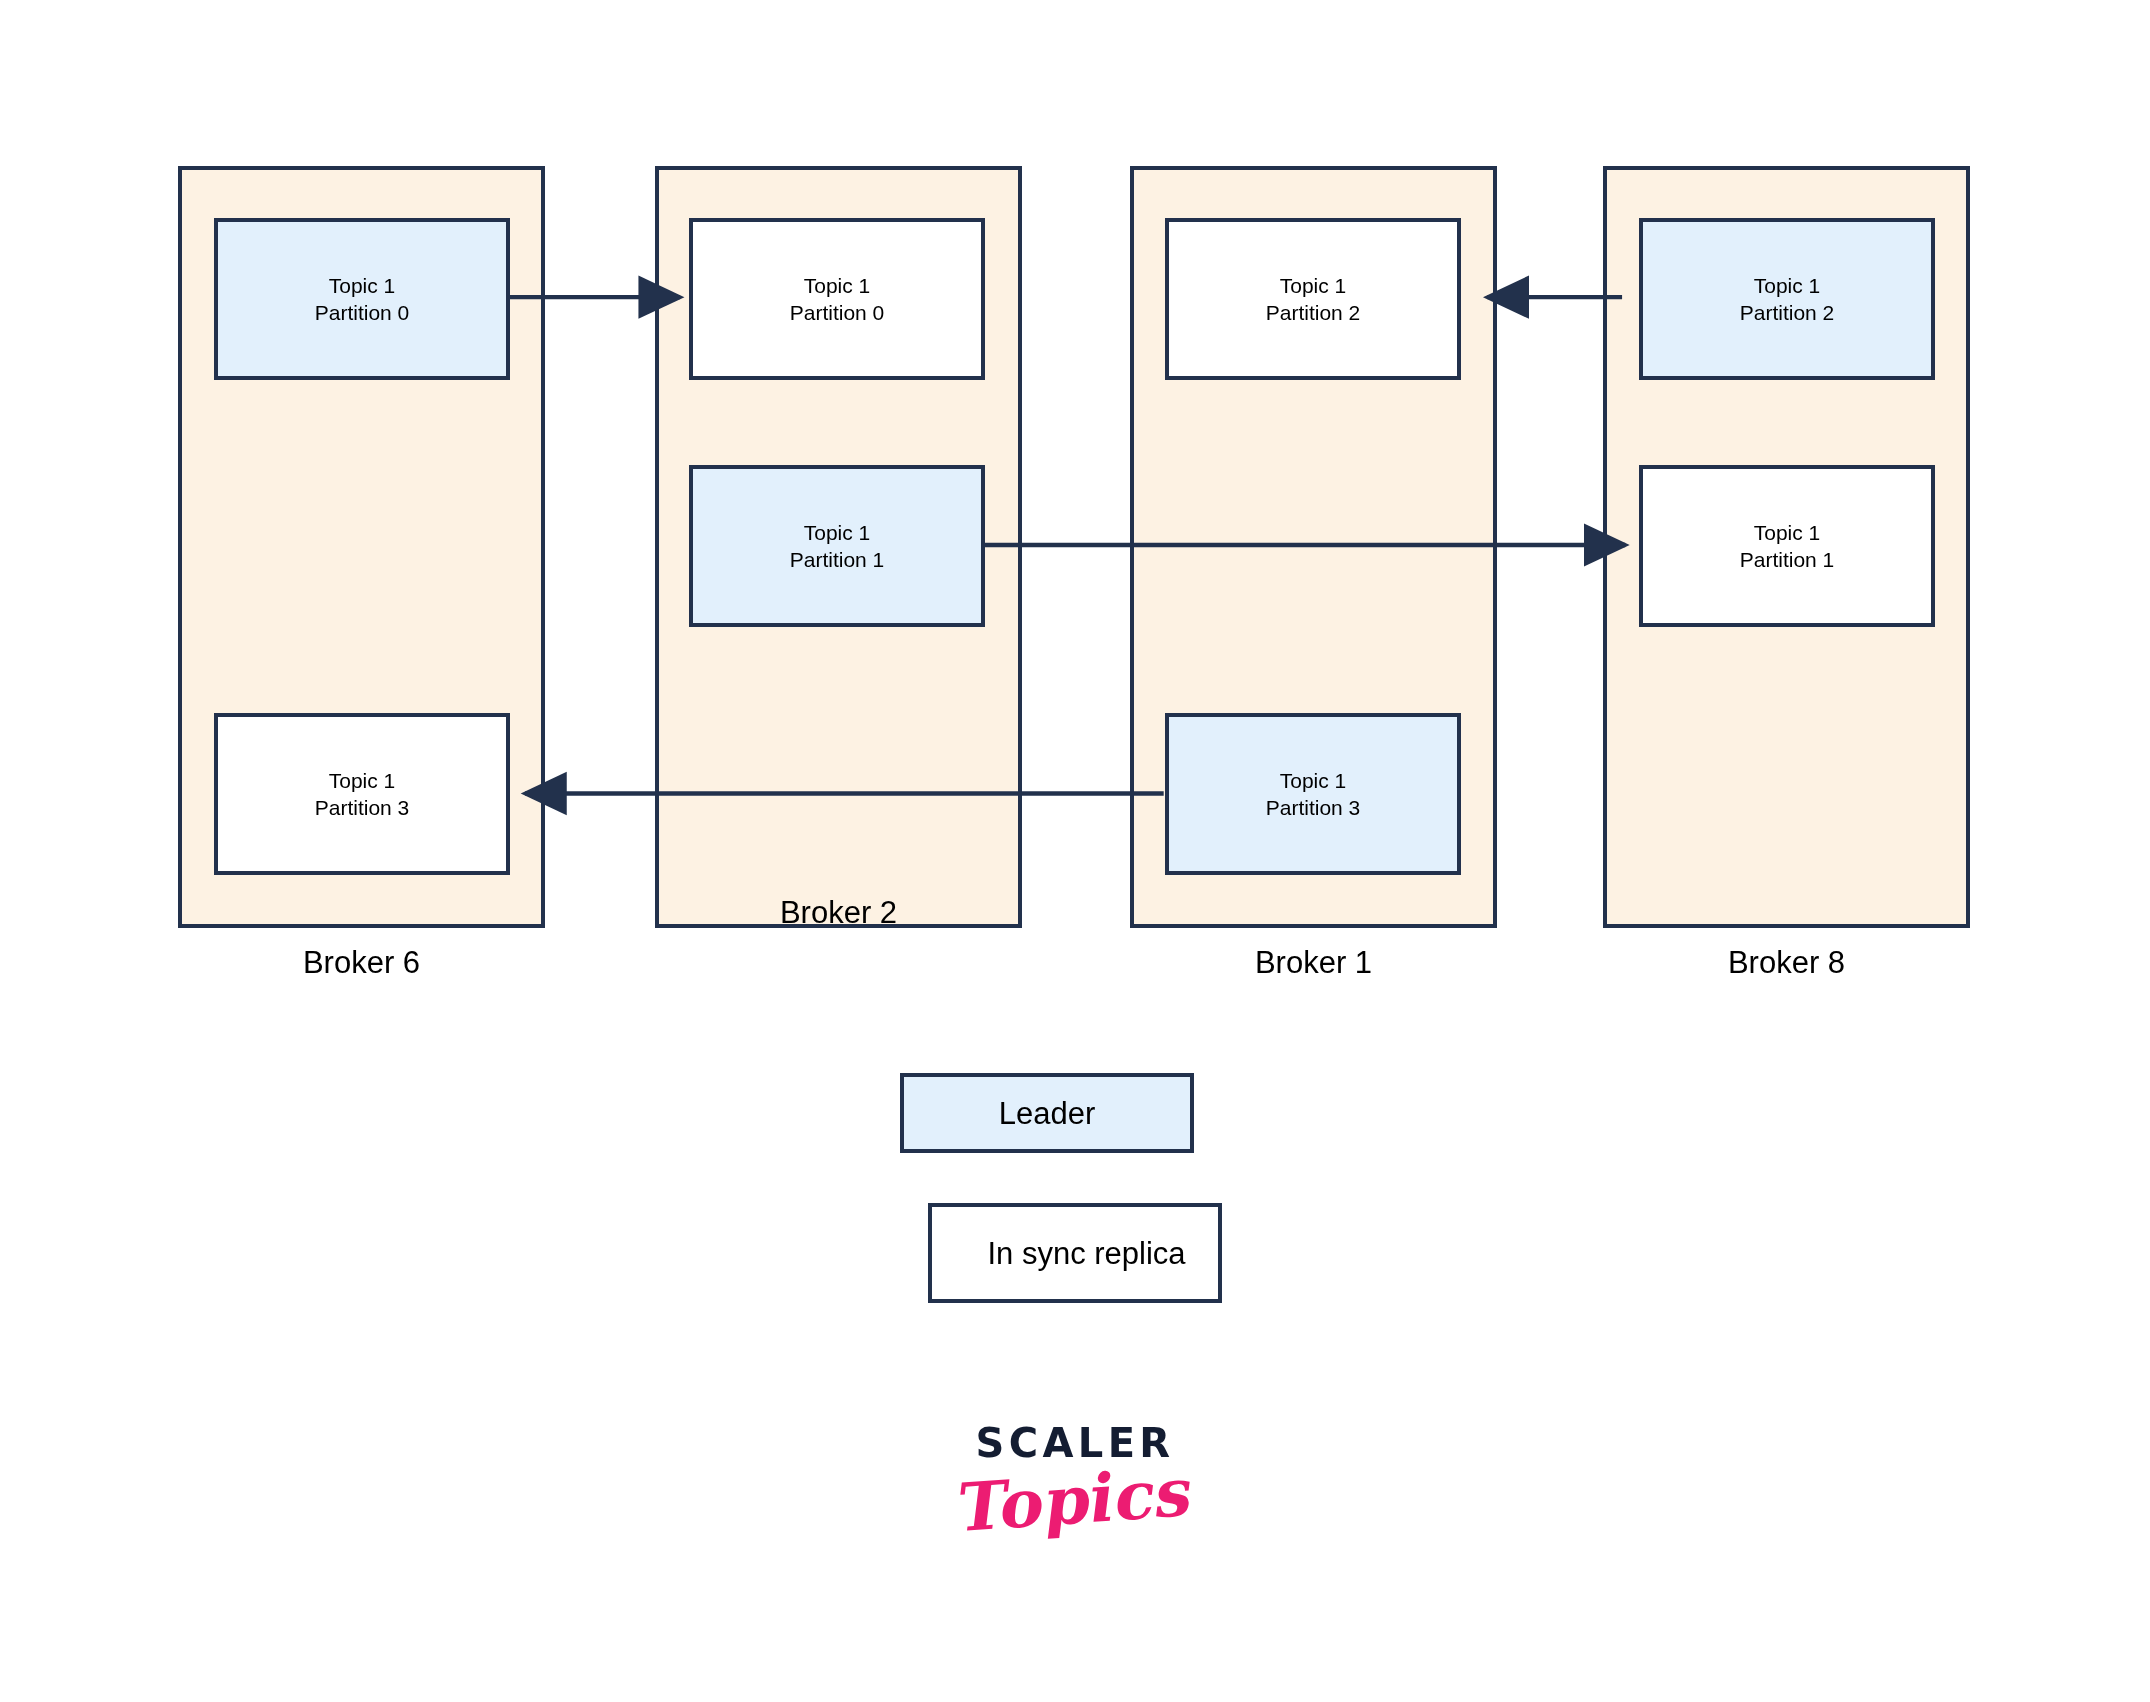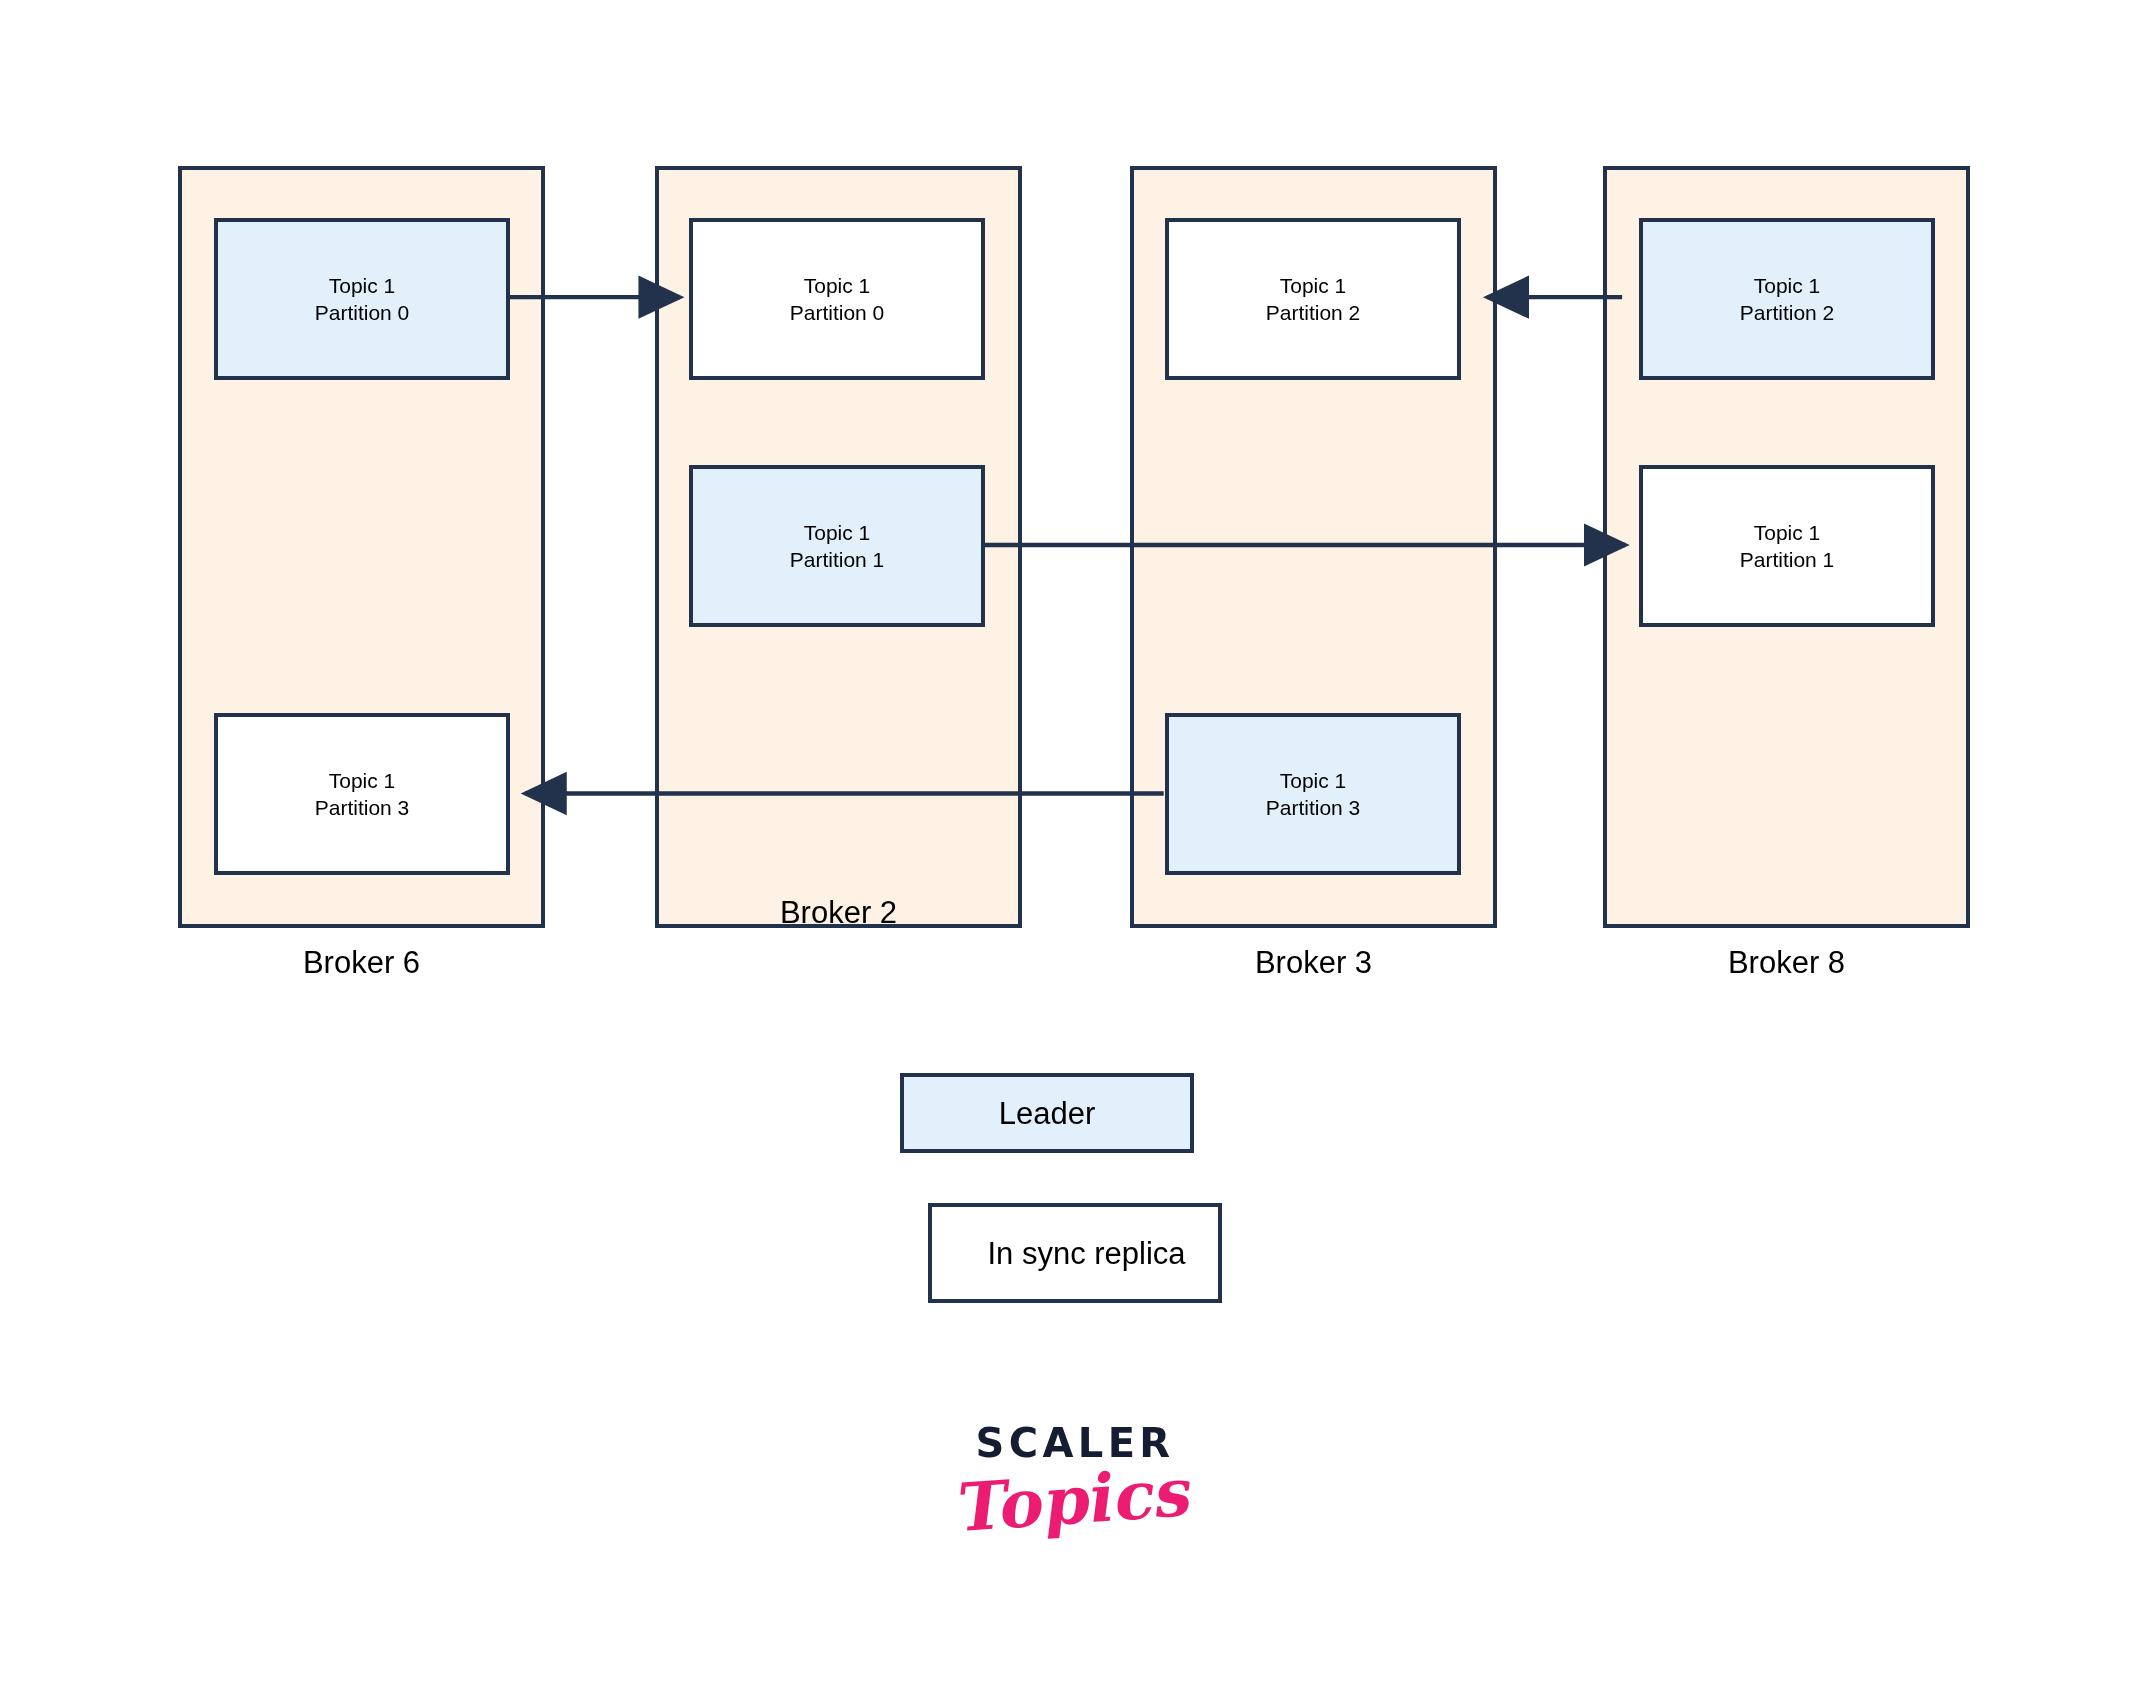--- a/index.html
+++ b/index.html
@@ -184,21 +184,21 @@
   <div class="part replica" style="left:1165px; top:218px; width:296px; height:162px;">
     <span class="line">Topic 1</span>
     <span class="line">Partition 2</span>
   </div>
 
   <div class="part leader" style="left:1165px; top:713px; width:296px; height:162px;">
     <span class="line">Topic 1</span>
     <span class="line">Partition 3</span>
   </div>
 
-  <div class="broker-label" style="left:1130px; top:947px; width:367px;">Broker 3</div>
+  <div class="broker-label" style="left:1130px; top:947px; width:367px;">Broker 1</div>
 
   <div class="broker" style="left:1603px; top:166px; width:367px; height:762px;"></div>
 
   <div class="part leader" style="left:1639px; top:218px; width:296px; height:162px;">
     <span class="line">Topic 1</span>
     <span class="line">Partition 2</span>
   </div>
 
   <div class="part replica" style="left:1639px; top:465px; width:296px; height:162px;">
     <span class="line">Topic 1</span>

